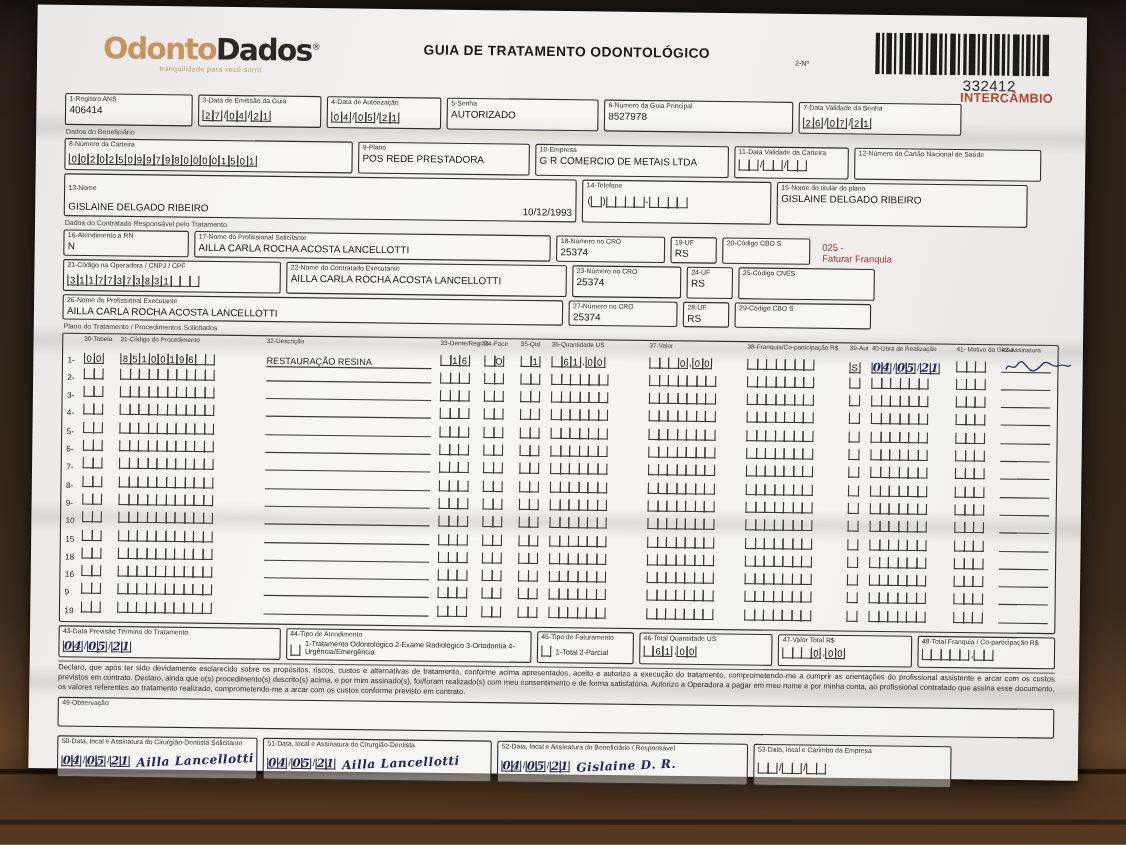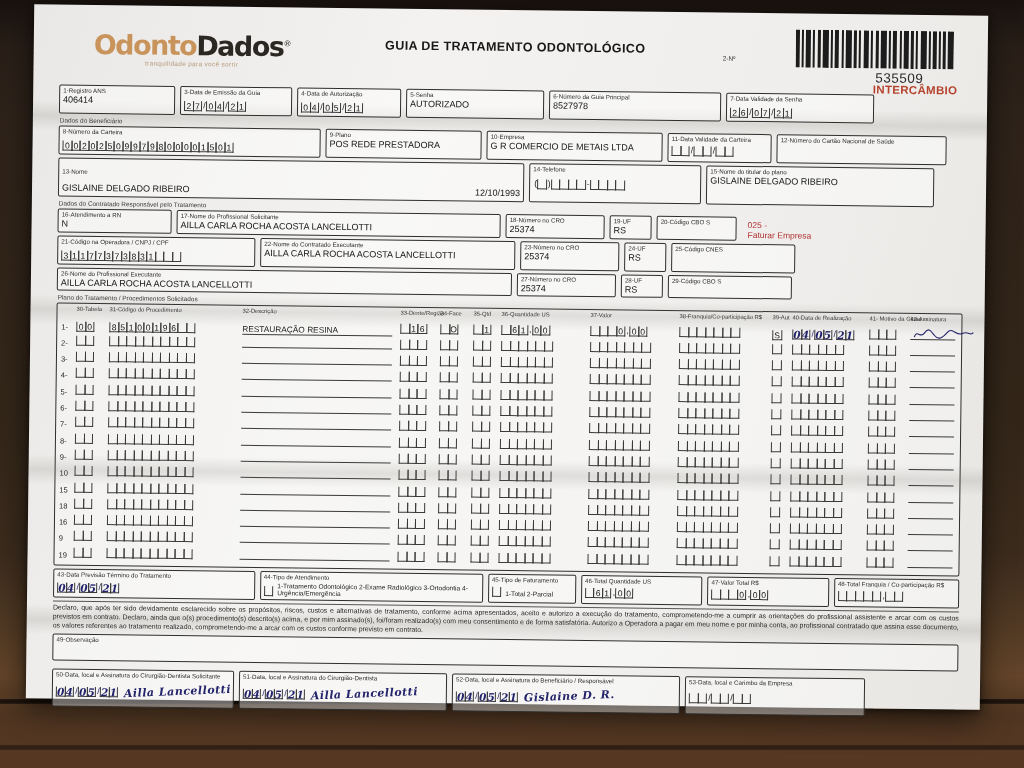--- a/index.html
+++ b/index.html
@@ -136,21 +136,21 @@
           <rect x="115" width="3" height="38"></rect>
             <rect x="120" width="2" height="38"></rect>
             <rect x="125" width="6" height="38"></rect>
             <rect x="133" width="2" height="38"></rect>
           <rect x="137" width="4" height="38"></rect>
             <rect x="143" width="2" height="38"></rect>
             <rect x="147" width="3" height="38"></rect>
             <rect x="152" width="6" height="38"></rect>
         </g>
       </svg>
-      <div class="docnum">535509</div>
+      <div class="docnum">332412</div>
       <div class="channel">INTERCÂMBIO</div>
     </div>
   </div>
 
   <div class="frow">
     <div class="box w-ans">
       <div class="lbl">1-Registro ANS</div>
       <div class="val">406414</div>
     </div>
     <div class="box w-emi">
@@ -252,21 +252,21 @@
     </div>
     <div class="box w-cns">
       <div class="lbl">12-Número do Cartão Nacional de Saúde</div>
       <div class="val"></div>
     </div>
   </div>
   <div class="frow">
     <div class="box w-nome" style="display:flex;align-items:flex-end;gap:4px;flex-wrap:wrap;">
       <div style="width:100%"><span class="lbl">13-Nome</span></div>
       <div class="val" style="flex:1">GISLAINE DELGADO RIBEIRO</div>
-      <div class="val">12/10/1993</div>
+      <div class="val">10/12/1993</div>
     </div>
     <div class="box w-tel">
       <div class="lbl">14-Telefone</div>
       <span class="comb">
           <span class="sep">(</span>
           <span class="c"></span>
           <span class="sep">)</span>
           <span class="c"></span>
           <span class="c"></span>
           <span class="c"></span>
@@ -301,21 +301,21 @@
     <div class="box w-uf">
       <div class="lbl">19-UF</div>
       <div class="val">RS</div>
     </div>
     <div class="box w-cbo">
       <div class="lbl">20-Código CBO S</div>
       <div class="val"></div>
     </div>
     <div class="redNote">
       <div>025 -</div>
-      <div>Faturar Empresa</div>
+      <div>Faturar Franquia</div>
     </div>
   </div>
   <div class="frow">
     <div class="box w-cnpj">
       <div class="lbl">21-Código na Operadora / CNPJ / CPF</div>
       <span class="comb">
           <span class="c">3</span>
           <span class="c">1</span>
           <span class="c">1</span>
           <span class="c">7</span>

